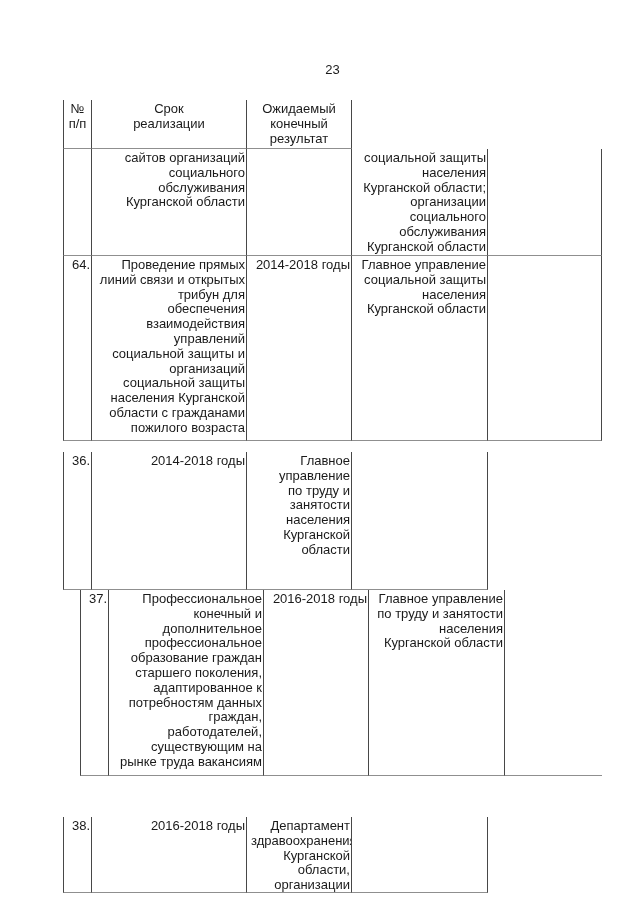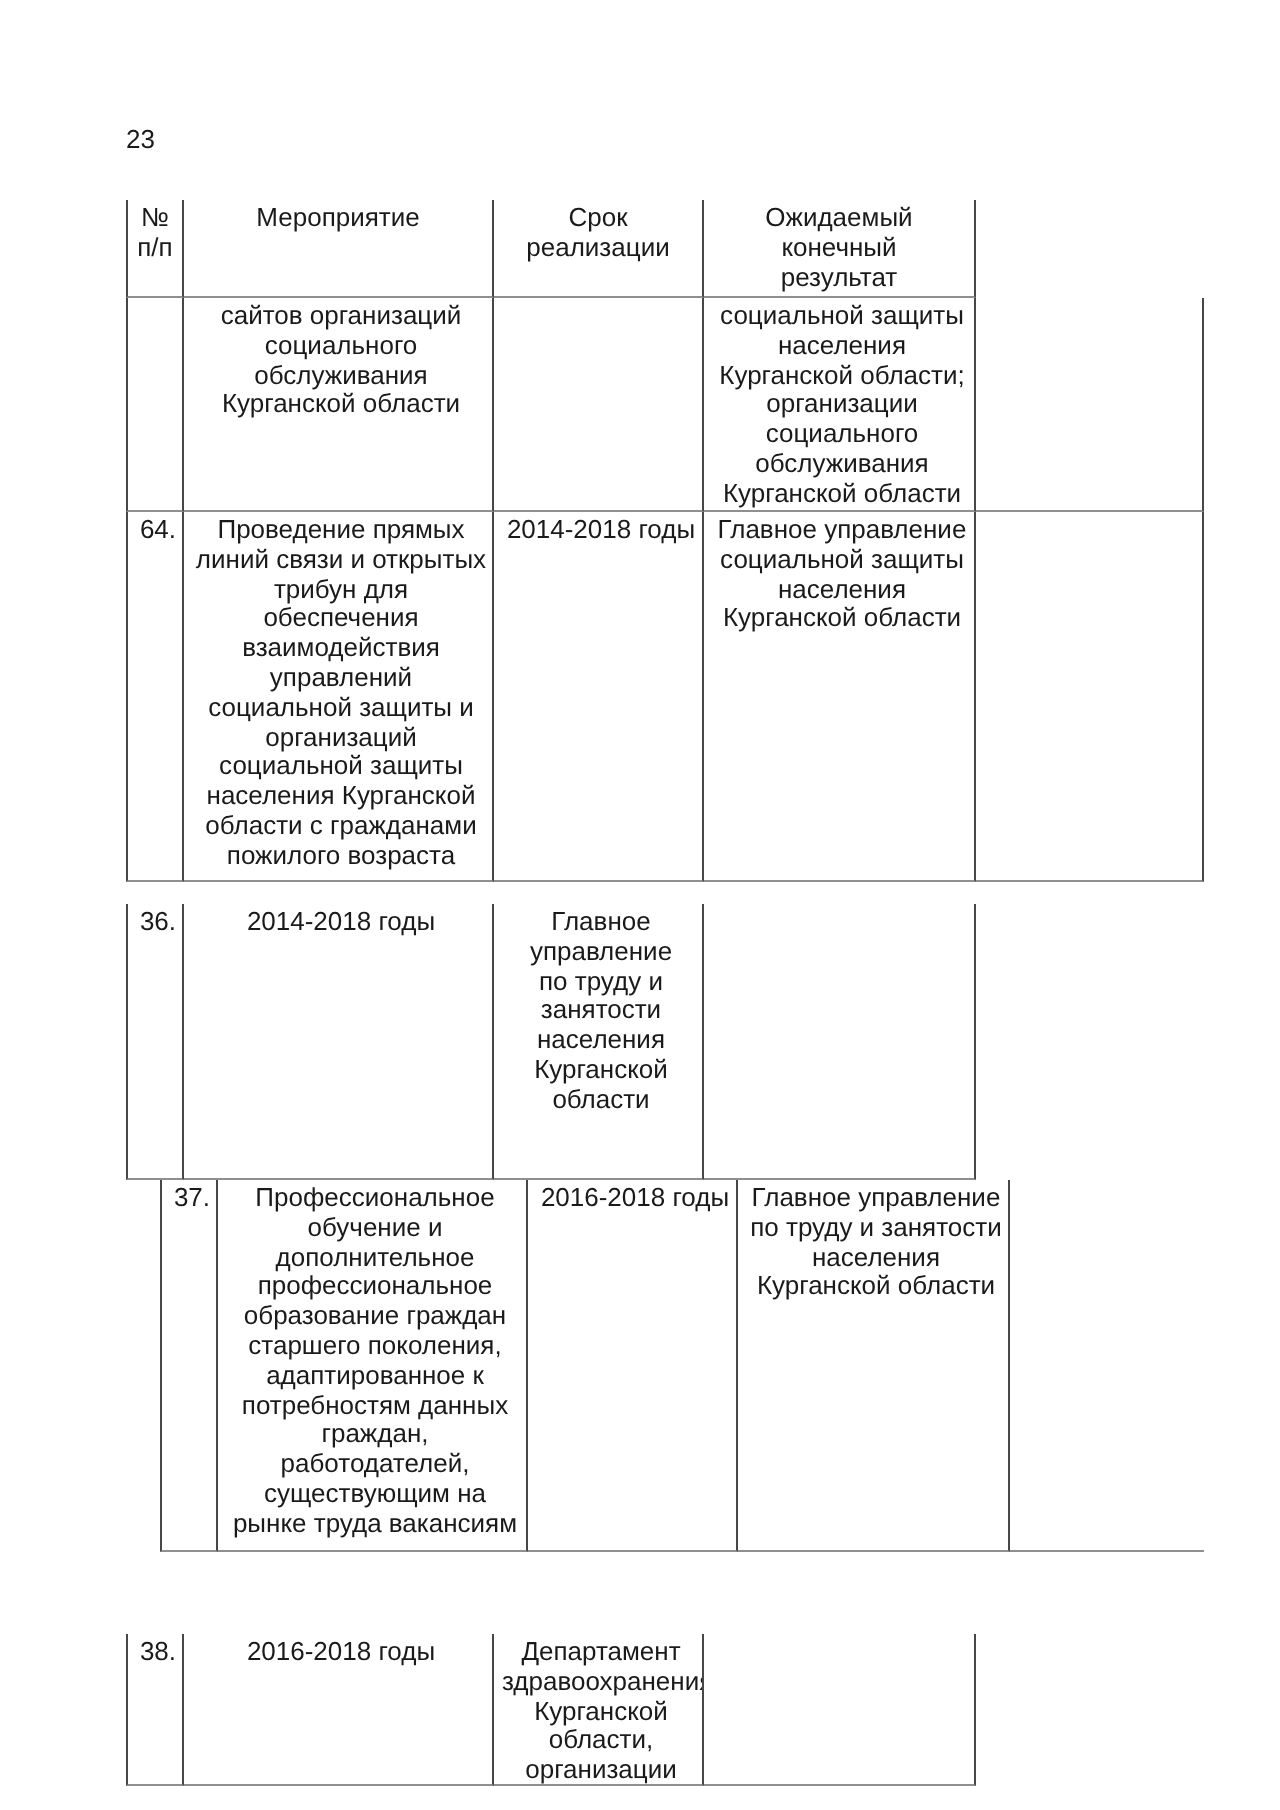--- a/index.html
+++ b/index.html
@@ -7,21 +7,21 @@
     position:relative;
     width:640px; height:905px;
     background:#ffffff;
     font-family:"Liberation Sans", sans-serif;
     color:#1a1a1a;
     overflow:hidden;
   }
   .page-number {
     position:absolute;
     top:62px; left:63px; width:539px;
-    text-align:left;
+    text-align:center;
     font-size:13px;
     line-height:15px;
   }
   .doc-table {
     position:absolute;
     left:63px; top:100px;
     width:539px;
   }
   .row {
     display:grid;
@@ -36,41 +36,40 @@
   .r4 { height:76px;margin-top:41px; }
   .cell {
     box-sizing:border-box;
     border-right:1px solid #474747;
     border-bottom:1px solid #8f8f8f;
     padding:2px 1px 0 4px;
     font-size:13px;
     line-height:14.8px;
     white-space:pre-line;
     overflow:hidden;
-    text-align:center;
+    text-align:right;
   }
   .cell:first-child { border-left:1px solid #474747; }
   .hc {
     text-align:center;
     padding:2px 1px 0 1px;
   }
 </style>
 </head>
 <body>
 
 <div class="page">
 
   <div class="page-number">23</div>
 
   <div class="doc-table">
 
     <div class="row r-header">
       <div class="cell hc">№
 п/п</div>
-      <div class="cell hc">Мероприятие</div>
       <div class="cell hc">Срок
 реализации</div>
       <div class="cell hc">Ожидаемый
 конечный
 результат</div>
     </div>
 
     <div class="row r0">
       <div class="cell"></div>
       <div class="cell">сайтов организаций
@@ -116,21 +115,21 @@
       <div class="cell">Главное управление
 по труду и занятости
 населения
 Курганской области</div>
       <div class="cell"></div>
     </div>
 
     <div class="row r3">
       <div class="cell">37.</div>
       <div class="cell">Профессиональное
-обучение и
+конечный и
 дополнительное
 профессиональное
 образование граждан
 старшего поколения,
 адаптированное к
 потребностям данных
 граждан,
 работодателей,
 существующим на
 рынке труда вакансиям</div>

